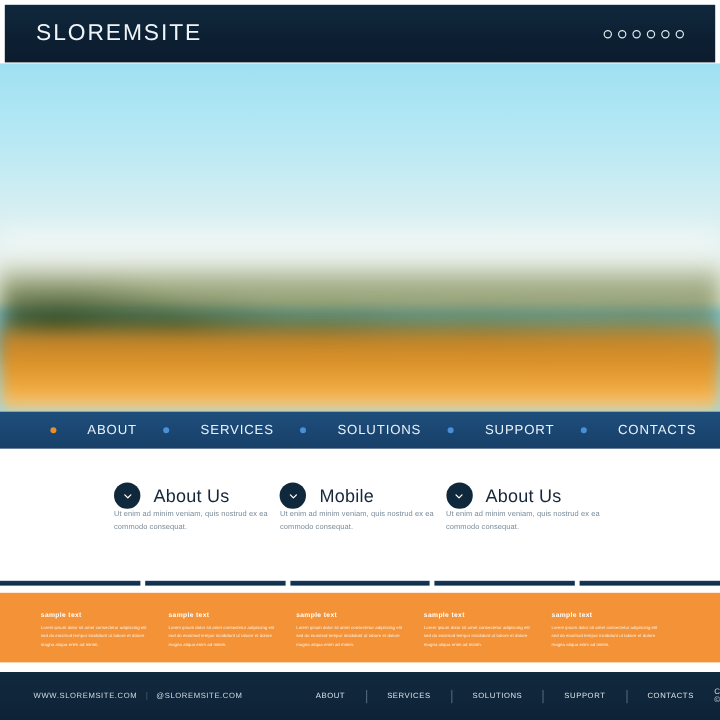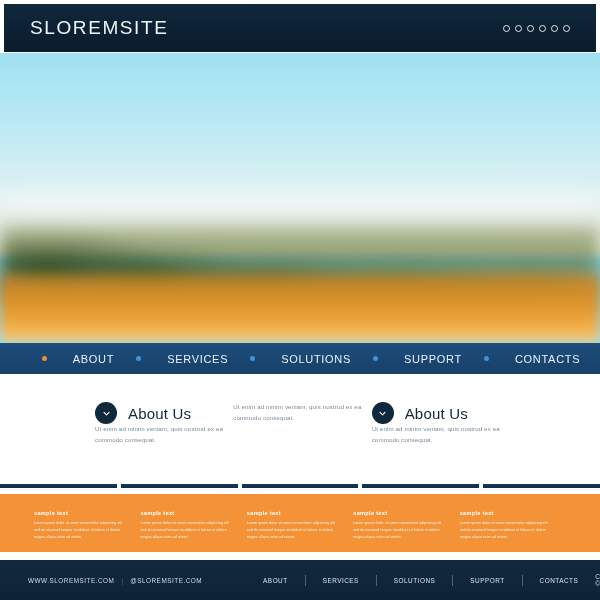--- a/index.html
+++ b/index.html
@@ -197,20 +197,28 @@
           <svg width="9" height="9" viewBox="0 0 9 9">
               <path d="M2 3.4 L4.5 5.9 L7 3.4" stroke="#ffffff" stroke-width="1.1" fill="none" stroke-linecap="round" stroke-linejoin="round"></path>
             </svg>
         </span>
         <span class="col-title">About Us</span>
       </div>
       <div class="col-text">Ut enim ad minim veniam, quis nostrud ex ea commodo consequat.</div>
     </div>
 
     <div class="col">
+      <div class="col-head">
+        <span class="circle-icon">
+          <svg width="9" height="9" viewBox="0 0 9 9">
+              <path d="M2 3.4 L4.5 5.9 L7 3.4" stroke="#ffffff" stroke-width="1.1" fill="none" stroke-linecap="round" stroke-linejoin="round"></path>
+            </svg>
+        </span>
+        <span class="col-title">Mobile</span>
+      </div>
       <div class="col-text">Ut enim ad minim veniam, quis nostrud ex ea commodo consequat.</div>
     </div>
 
     <div class="col">
       <div class="col-head">
         <span class="circle-icon">
           <svg width="9" height="9" viewBox="0 0 9 9">
               <path d="M2 3.4 L4.5 5.9 L7 3.4" stroke="#ffffff" stroke-width="1.1" fill="none" stroke-linecap="round" stroke-linejoin="round"></path>
             </svg>
         </span>

